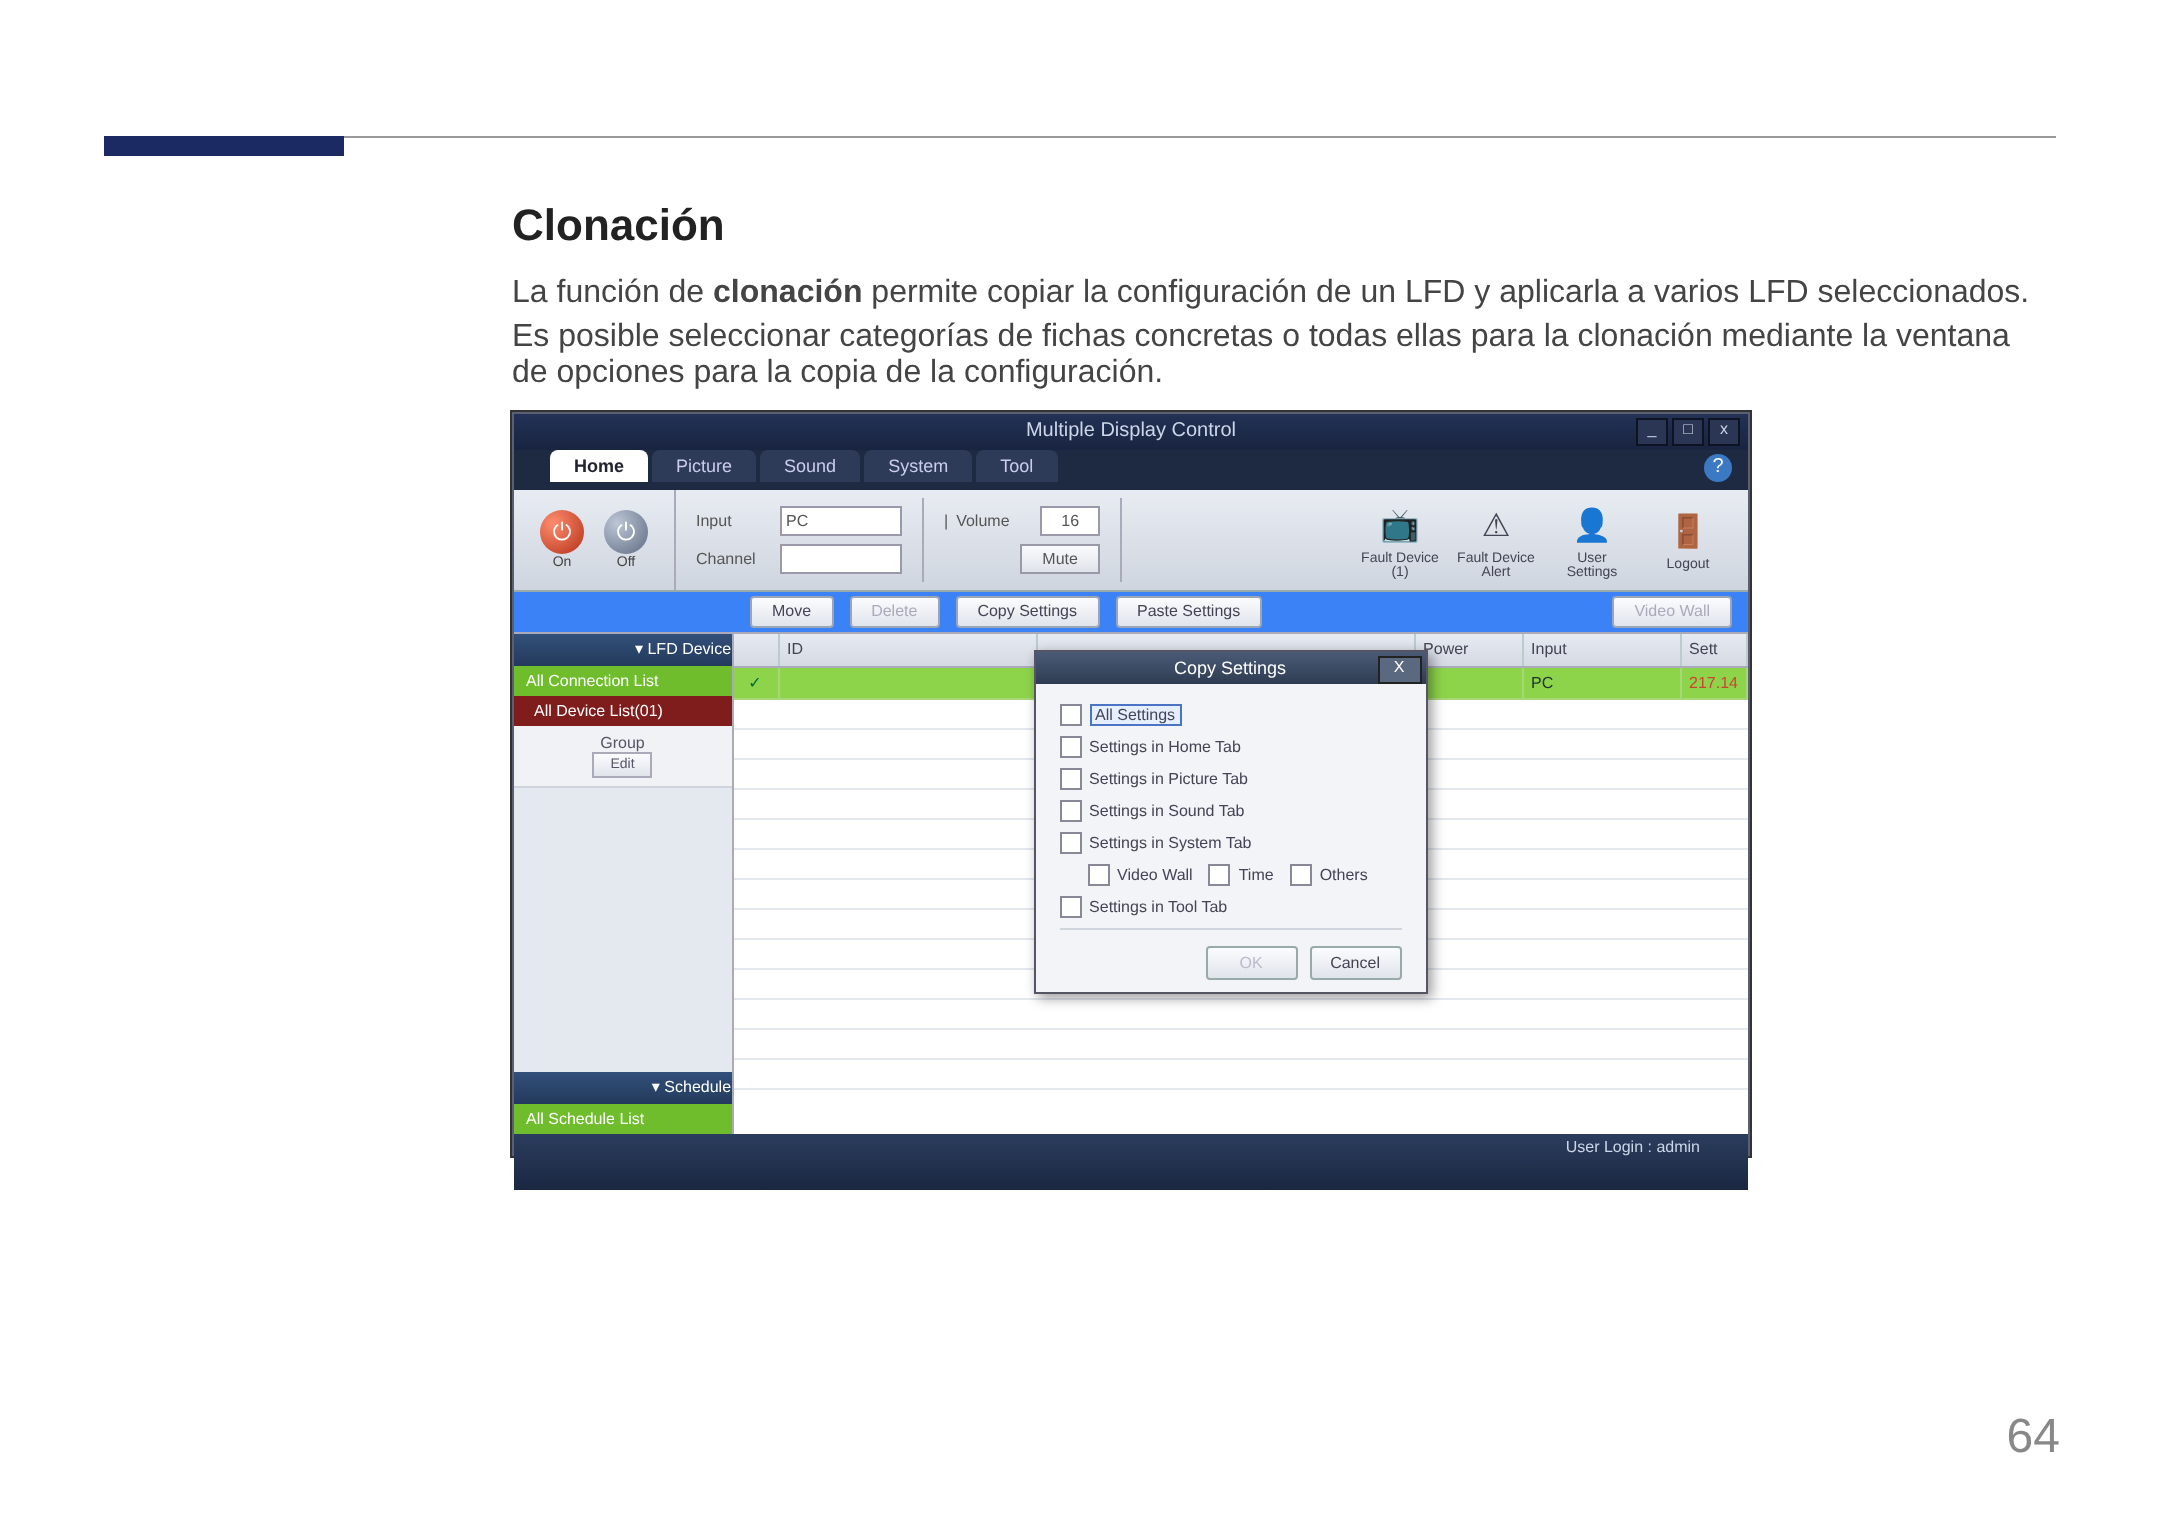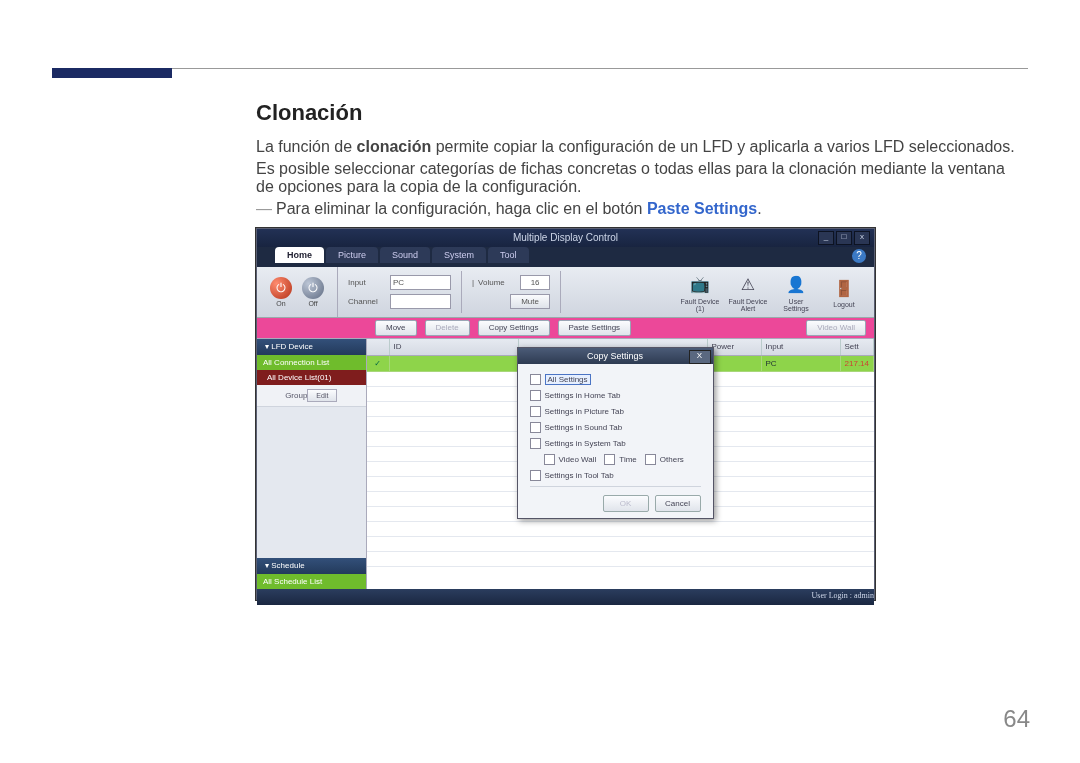--- a/index.html
+++ b/index.html
@@ -199,21 +199,21 @@
   .big-icon .glyph {
     width: 24px; height: 24px;
     margin: 0 auto 1px;
     display: flex;
     align-items: center;
     justify-content: center;
     font-size: 16px;
   }
   .action-bar {
     height: 20px;
-    background: #ec4899;
+    background: #3b82f6;
     border-bottom: 1px solid #aab;
     display: flex;
     align-items: center;
     padding-left: 118px;
     gap: 8px;
   }
   .action-btn {
     height: 14px;
     padding: 0 10px;
     background: linear-gradient(#fbfcfe,#e0e4eb);
@@ -236,31 +236,32 @@
     border-right: 1px solid #aab;
     display: flex;
     flex-direction: column;
     font-size: 8px;
   }
   .sb-header {
     height: 16px;
     background: linear-gradient(#33507a,#233a5b);
     color: #fff;
     line-height: 16px;
-    padding-left: 8px;
-    font-size: 8px;
+    padding-left: 20px;
+    font-size: 8px;
+    text-align: right;
   }
   .sb-item {
     height: 15px;
     line-height: 15px;
     padding-left: 6px;
   }
   .sb-item.green { background: #6fbc2c; color: #fff; }
   .sb-item.dark-green { background: #7f1d1d; color: #fff; padding-left: 10px; }
-  .sb-group { padding: 4px 6px; display: flex; justify-content: center; align-items: center; color: #556; }
+  .sb-group { padding: 4px 6px; display: flex; justify-content: space-between; align-items: center; color: #556; flex-direction: column; }
   .sb-edit {
     width: 28px; height: 11px;
     background: linear-gradient(#fbfcfe,#e0e4eb);
     border: 1px solid #aab;
     font-size: 7px;
     text-align: center;
     line-height: 11px;
   }
   .sb-spacer { flex: 1; background: #e4e8ef; border-top: 1px solid #cfd4dd; }
   .main-grid {
@@ -358,28 +359,27 @@
     border: 1px solid #9aa;
     border-radius: 2px;
     font-size: 8px;
     text-align: center;
     line-height: 15px;
     color: #445;
   }
   .dlg-btn.disabled { color: #bbc; }
 
   .status-bar {
-    height: 16px;
+    height: 28px;
     background: linear-gradient(#2b3d5e,#1a2741);
     color: #cdd6e8;
     font-size: 8px;
     text-align: right;
-    padding-right: 0;
+    padding-right: 24px;
     line-height: 14px;
-    font-family: Liberation Serif, serif;
   }
 
   .page-num {
     position: absolute;
     right: 50px;
     bottom: 30px;
     font-size: 24px;
     color: #888;
     font-weight: 300;
   }
@@ -389,23 +389,20 @@
 
 <div class="header-line"></div>
 <div class="header-block"></div>
 
 <div class="content">
   <h2>Clonación</h2>
   <p>
     <span>La función de </span><strong>clonación</strong><span> permite copiar la configuración de un LFD y aplicarla a varios LFD seleccionados.</span>
   </p>
   <p>Es posible seleccionar categorías de fichas concretas o todas ellas para la clonación mediante la ventana de opciones para la copia de la configuración.</p>
-  <p class="note-line">
-    <span class="note-sep">―</span><span>Para eliminar la configuración, haga clic en el botón </span><span class="note-link">Paste Settings</span><span>.</span>
-  </p>
 
   <div class="app">
     <div class="app-title">
       <span>Multiple Display Control</span>
       <div class="win-controls">
         <div class="win-btn">_</div>
         <div class="win-btn">□</div>
         <div class="win-btn">x</div>
       </div>
     </div>

